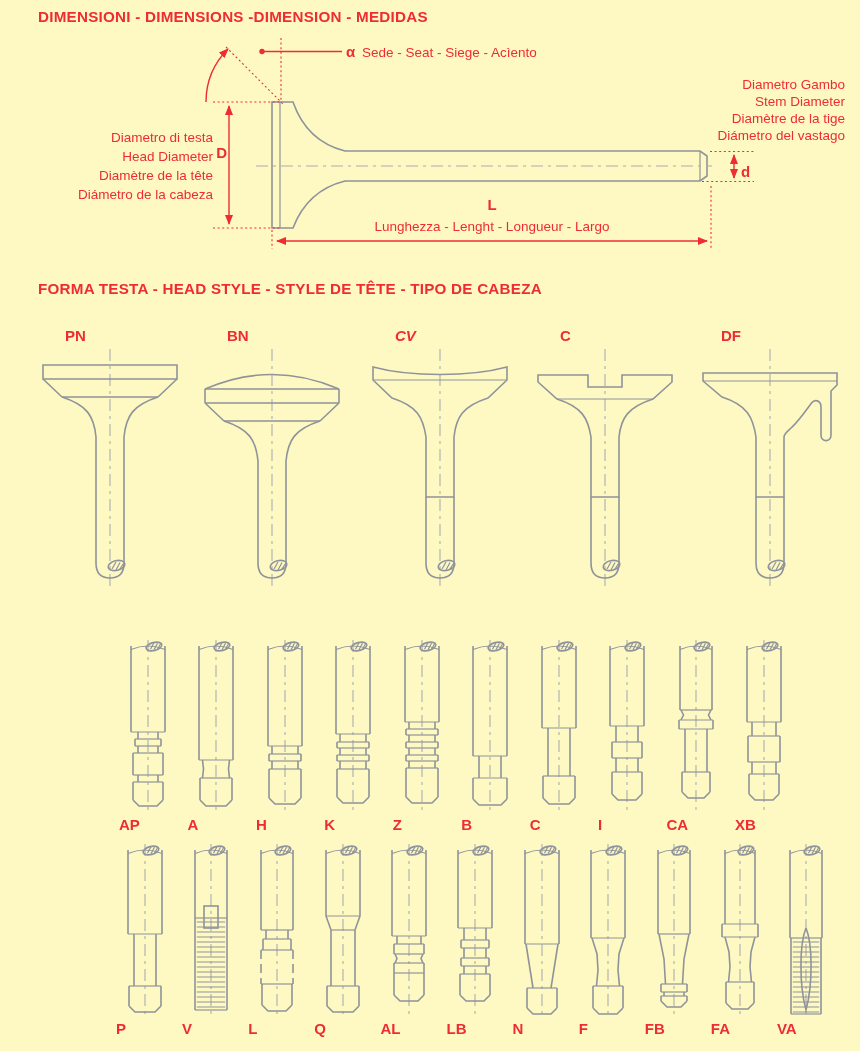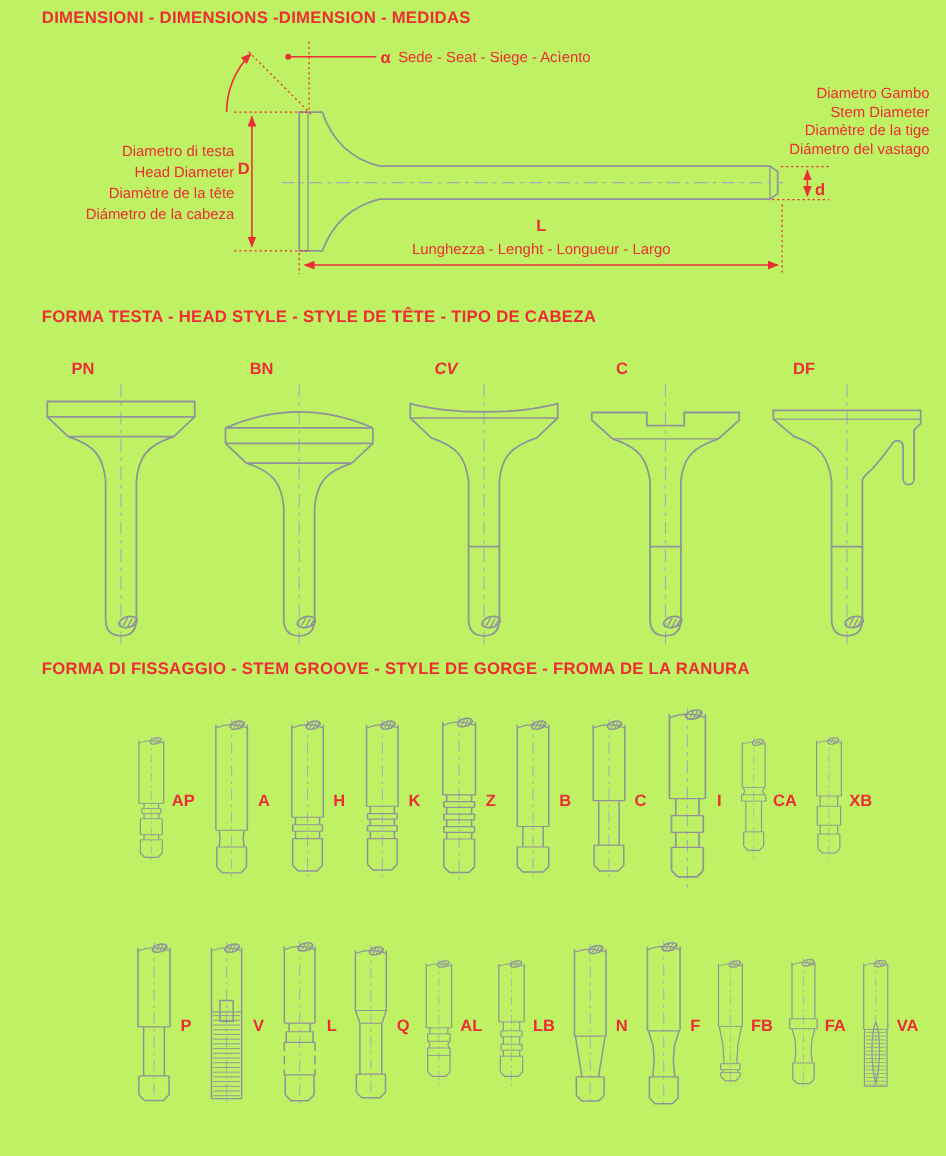--- a/index.html
+++ b/index.html
@@ -1,25 +1,25 @@
 <!DOCTYPE html>
 <html style="--red: #ee2c34; --gray: #8f939a;"><head>
 <meta charset="utf-8">
 <style>
   :root{ --red:#ee2c34; --gray:#8f939a; --graylt:#a9adb2; }
   html,body{margin:0;padding:0;background:#fff;}
-  .page{position:relative;width:860px;height:1051px;background:#bef264;overflow:hidden;
+  .page{position:relative;width:860px;height:1051px;background:#fef9c3;overflow:hidden;
         font-family:"Liberation Sans",sans-serif;}
   .sec-title{position:absolute;left:38px;color:var(--red);font-weight:bold;
         font-size:15.2px;letter-spacing:.25px;white-space:nowrap;}
   .abs{position:absolute;}
   .type-label{position:absolute;width:90px;color:var(--red);
         font-weight:bold;font-size:15px;}
   .stem-row{position:absolute;display:flex;justify-content:space-between;}
-  .stem-cell{width:58px;display:flex;flex-direction:row;align-items:center;}
+  .stem-cell{width:58px;display:flex;flex-direction:column;align-items:flex-start;}
   .stem-label{margin-top:2px;color:var(--red);font-weight:bold;font-size:15px;text-align:center;}
   svg text{font-family:"Liberation Sans",sans-serif;}
   .vg{stroke:var(--gray);fill:none;stroke-width:1.6;}
   .vgt{stroke:var(--gray);fill:none;stroke-width:1.2;}
   .cl{stroke:var(--graylt);fill:none;stroke-width:1.1;stroke-dasharray:12 5 3 5;}
   .rl{stroke:var(--red);fill:none;stroke-width:1.4;}
   .rdot{stroke:var(--red);fill:none;stroke-width:1.1;stroke-dasharray:2 2.6;}
   .rtx{fill:var(--red);font-size:13.5px;}
   .rtb{fill:var(--red);font-size:15px;font-weight:bold;}
 </style>
@@ -164,21 +164,20 @@
     <path d="M8,24 L142,24 L142,36 L136,42 L136,86 C136,93.5 126,93.5 126,86 L126,58 C126,51 119.5,50 116.5,54 C110,63 102,74 95.5,79.5 C91.5,83 89,85 89,88 L89,148 L61,148 L61,88 C58,68 52,56 27,48 L8,32 Z" fill="url(#hdf)" class="vg"></path>
     <path class="vgt" d="M8,32 H142"></path>
     <g class="vg">
       <path d="M61,148 V214 M89,148 V214"></path>
       <path d="M61,214 C61,224 66,229 75,229 C84,229 89,224 89,214"></path>
       <ellipse cx="81.5" cy="216.5" rx="8.5" ry="4.8" transform="rotate(-14 81.5 216.5)"></ellipse>
     </g>
     <path class="vgt" d="M77,220 L81,213 M81,221 L85,213.5 M85,220 L88.5,214.5"></path>
   </svg>
 
-  <div class="sec-title" style="top:600px;">FORMA DI FISSAGGIO - STEM GROOVE - STYLE DE GORGE - FROMA DE LA RANURA</div>
 
   <div class="stem-row" style="left:119px;top:640px;width:674px;" id="stemRow1">
       <div class="stem-cell">
         <svg width="58" height="174" viewBox="0 0 56 174">
           <path d="M28,0 V172" class="cl"></path>
           <path d="M11,9.5 Q28,2.5 45,9.5" class="vgt"></path>
           <path d="M11,6 L11,92" class="vg"></path>
           <path d="M45,6 L45,92" class="vg"></path>
           <path d="M18,92 L18,99" class="vg"></path>
           <path d="M38,92 L38,99" class="vg"></path>

